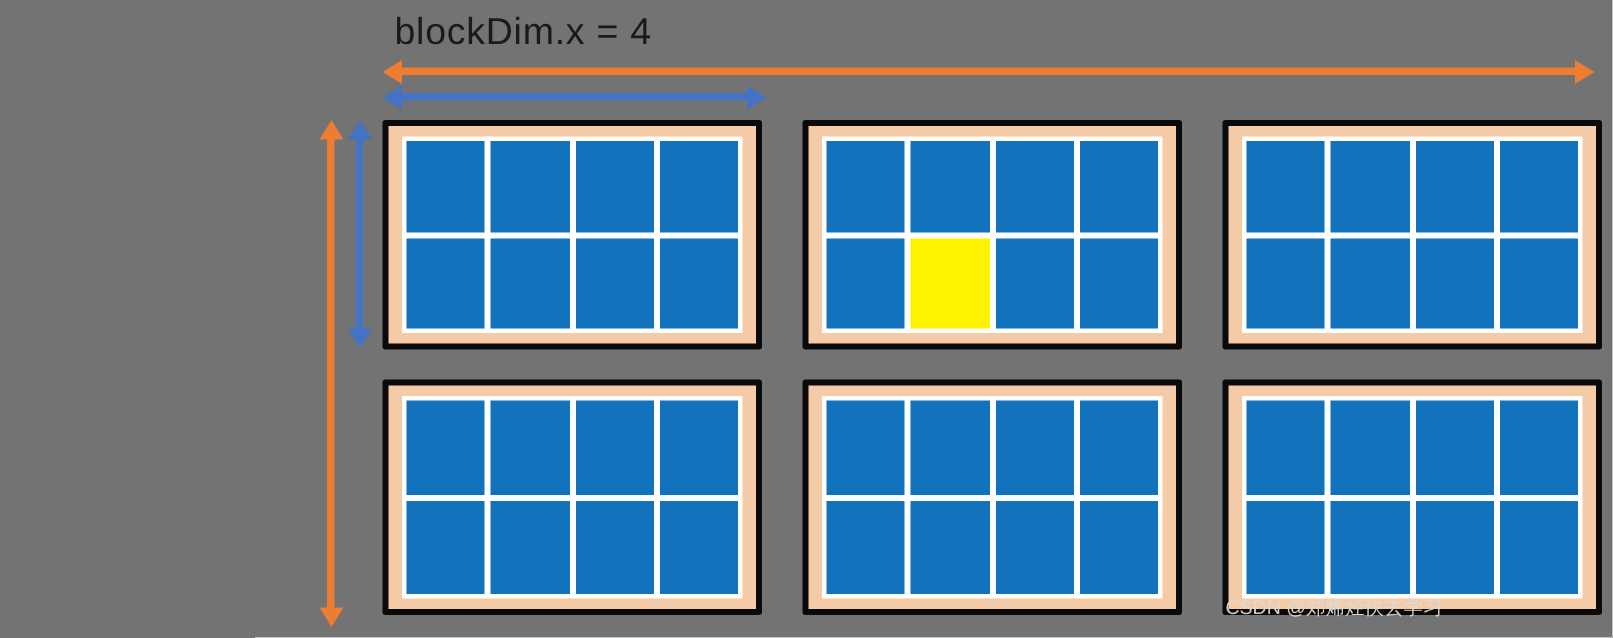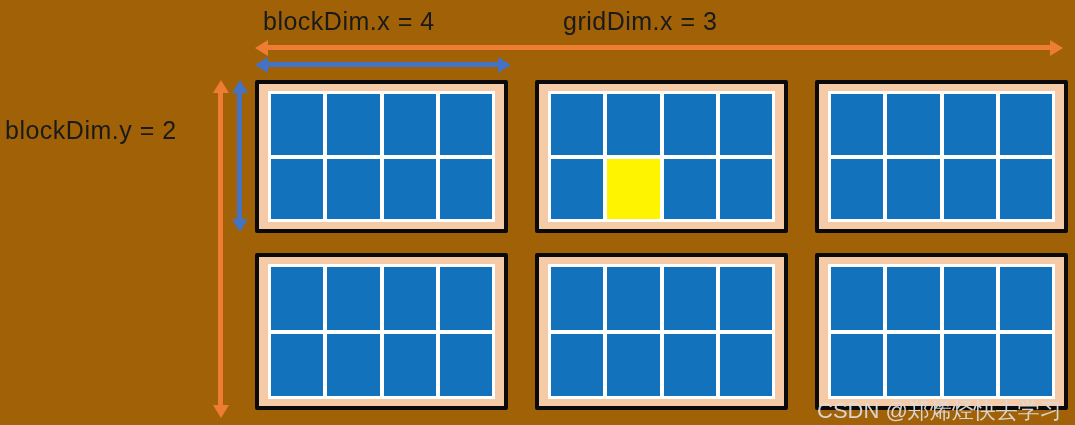--- a/index.html
+++ b/index.html
@@ -5,21 +5,21 @@
   html, body {
     margin: 0;
     padding: 0;
     background: #ffffff;
     font-family: "Liberation Sans", "DejaVu Sans", sans-serif;
   }
   #canvas {
     position: relative;
     width: 1075px;
     height: 425px;
-    background: #a16207;
+    background: #737373;
     overflow: hidden;
   }
   .lbl {
     position: absolute;
     font-size: 25px;
     color: #1a1a1a;
     letter-spacing: 0.5px;
     white-space: nowrap;
   }
   
@@ -75,33 +75,31 @@
     grid-template-columns: repeat(4, 1fr);
     grid-template-rows: repeat(2, 1fr);
     gap: 4px;
   }
   .cell { background: var(--cell-blue); }
   .cell.highlight { background: var(--highlight-yellow); }
   
   #watermark {
     position: absolute;
     left: 817px; top: 396px;
-    font-size: 22px;
+    font-size: 13px;
     color: rgba(219, 219, 219, 0.95);
     white-space: nowrap;
   }
 </style>
 </head>
 <body>
 
 <div id="canvas">
 
   <div class="lbl" style="left:263px; top:7px;">blockDim.x = 4</div>
-  <div class="lbl" style="left:563px; top:7px;">gridDim.x = 3</div>
-  <div class="lbl" style="left:5px; top:116px;">blockDim.y = 2</div>
 
   <div id="arrow-grid-x" class="arrow h">
     <span class="head left"></span>
     <span class="shaft-h"></span>
     <span class="head right"></span>
   </div>
 
   <div id="arrow-block-x" class="arrow h">
     <span class="head left"></span>
     <span class="shaft-h"></span>

